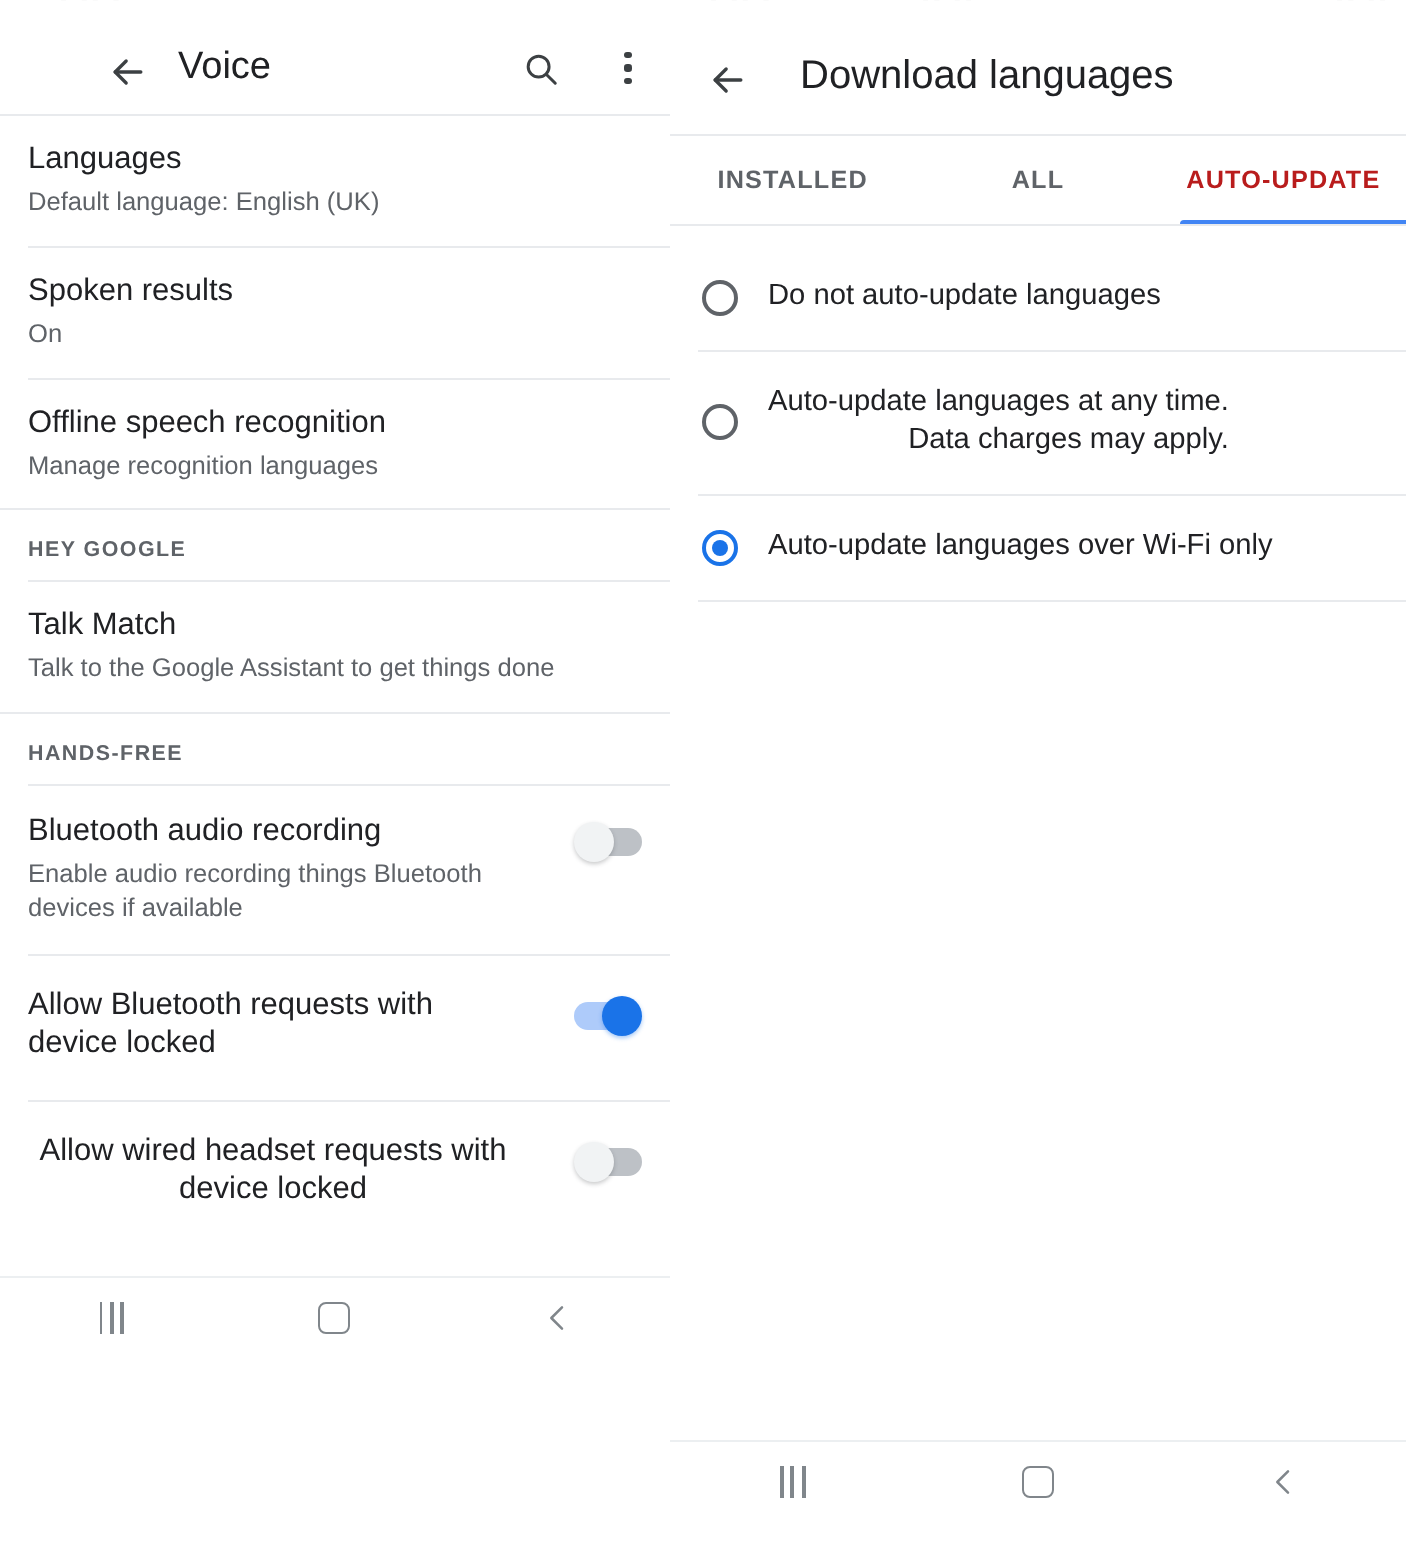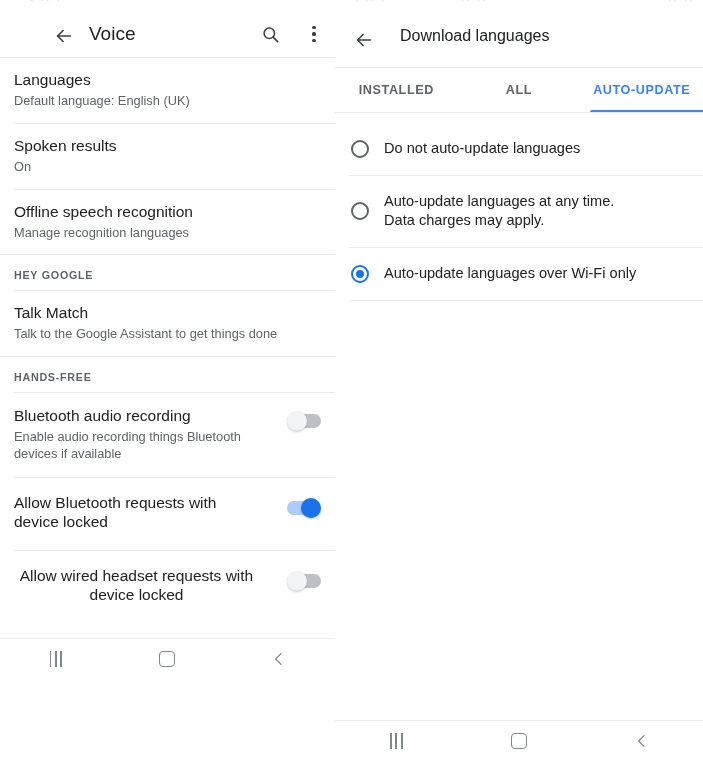--- a/index.html
+++ b/index.html
@@ -36,21 +36,21 @@
   .back-arrow {
     position: absolute; display: flex; align-items: center; justify-content: center;
     width: 26px; height: 26px; color: #3c4043;
   }
   .back-arrow svg { width: 22px; height: 22px; display: block; }
 
   .appbar-title {
     position: absolute; color: #202124; white-space: nowrap;
   }
   .title-left  { left: 52px;  top: 18px; font-size: 19px; }
-  .title-right { left: 65px;  top: 22px; font-size: 16px; }
+  .title-right { left: 65px;  top: 22px; font-size: 20px; }
 
   .appbar-actions {
     position: absolute; right: 10px; top: 18px;
     display: flex; align-items: center; gap: 22px;
   }
   .icon-btn { width: 22px; height: 22px; display: flex; align-items: center; justify-content: center; color: #3c4043; }
   .icon-btn svg { width: 19px; height: 19px; display: block; }
 
   .dots { display: flex; flex-direction: column; align-items: center; gap: 3px; height: 19px; justify-content: center; }
   .dots i { width: 3.2px; height: 3.2px; border-radius: 50%; background: #3c4043; display: block; }
@@ -86,42 +86,42 @@
   .switch.on .track { left: 0; background: #aecbfa; }
   .switch.on .thumb { left: 14px; background: #1a73e8; box-shadow: 0 1px 2px rgba(26,115,232,0.4); }
 
   
   .tabs { position: relative; display: flex; height: 44px; background: #fff; }
   .tab {
     flex: 1; display: flex; align-items: center; justify-content: center;
     font-size: 12.6px; letter-spacing: 0.6px; color: #5f6368; font-weight: bold;
     position: relative;
   }
-  .tab.active { color: #3b82f6; }
+  .tab.active { color: #b91c1c; }
   .tab .indicator {
     position: absolute; left: 8%; right: -4%; bottom: 0; height: 2.5px;
     background: #4285f4; border-radius: 2px 2px 0 0;
   }
   .tabs-underline { height: 1px; background: #e8eaed; }
 
   
   .radio-item {
     display: flex; align-items: center; gap: 15px;
     padding: 14px 14px 14px 16px; min-height: 52px;
   }
   .radio {
     flex: 0 0 18px; width: 18px; height: 18px; border-radius: 50%;
     border: 2px solid #5f6368; position: relative;
   }
   .radio.checked { border-color: #1a73e8; }
   .radio.checked::after {
     content: ""; position: absolute; left: 3px; top: 3px;
     width: 8px; height: 8px; border-radius: 50%; background: #1a73e8;
   }
-  .radio-label { font-size: 14.6px; color: #202124; line-height: 1.33; }
+  .radio-label { font-size: 14.6px; color: #202124; line-height: 1.33; text-align: right; }
 
   
   .navbar {
     position: absolute; left: 0; width: 100%; height: 42px;
     display: flex; align-items: center; justify-content: space-around;
     background: #fff;
   }
   .navbar-top-line { position: absolute; left: 0; top: 0; width: 100%; height: 1px; background: #eceff1; }
   .nav-btn { display: flex; align-items: center; justify-content: center; width: 60px; height: 34px; color: #80868b; }
   .nav-recents { display: flex; gap: 3.5px; }

